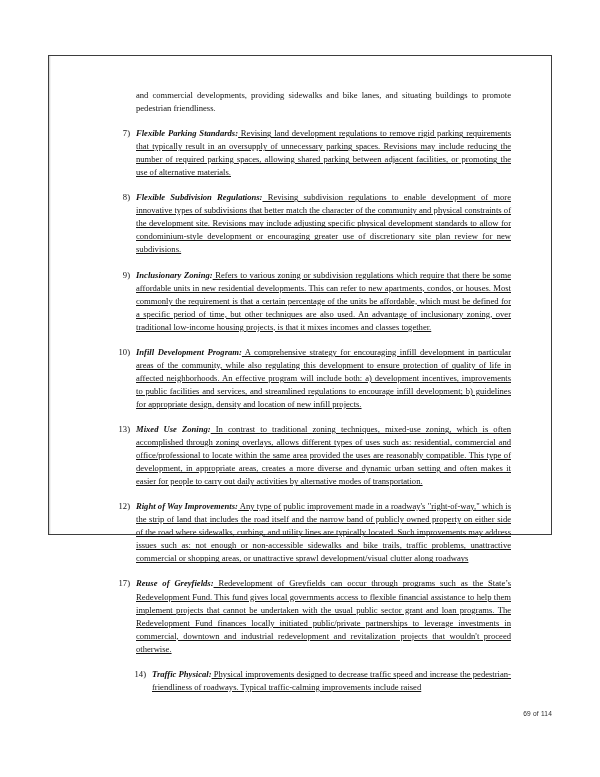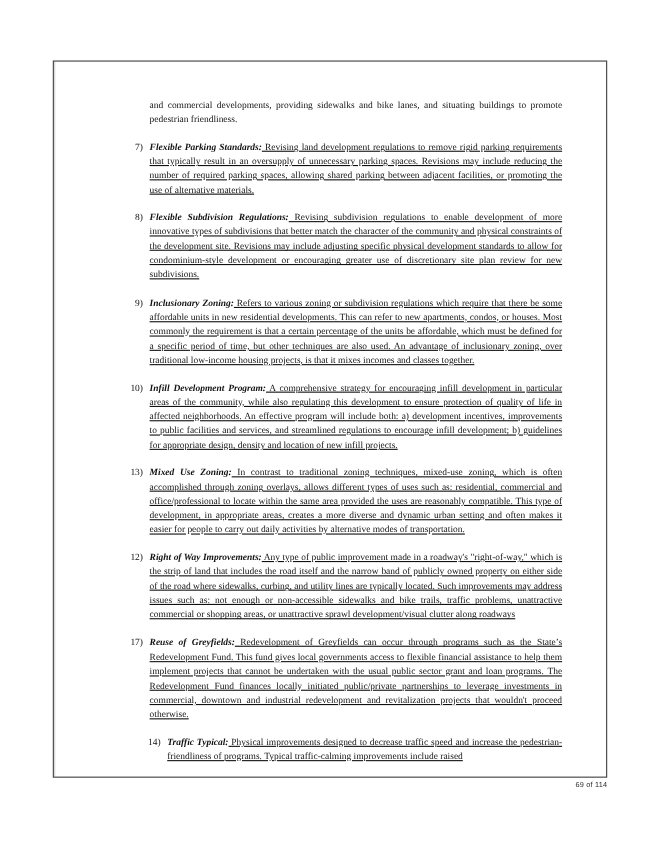--- a/index.html
+++ b/index.html
@@ -15,21 +15,21 @@
     font-family: "Liberation Serif", "DejaVu Serif", serif;
     color: #111111;
   }
 
   
   .page-sheet {
     position: absolute;
     left: 48px;
     top: 55px;
     width: 504px;
-    height: 652px;
+    height: 480px;
     box-sizing: border-box;
     border: 1px solid #3d3d3d;
     background: #ffffff;
   }
 
   
   .page-sheet::before {
     content: "";
     position: absolute;
     left: 0; top: 0;
@@ -149,20 +149,20 @@
         <span class="item-title">Right of Way Improvements:</span><span class="item-body"> Any type of public improvement made in a roadway's "right-of-way," which is the strip of land that includes the road itself and the narrow band of publicly owned property on either side of the road where sidewalks, curbing, and utility lines are typically located. Such improvements may address issues such as: not enough or non-accessible sidewalks and bike trails, traffic problems, unattractive commercial or shopping areas, or unattractive sprawl development/visual clutter along roadways</span>
       </li>
 
       <li class="list-item body-text">
         <span class="item-marker">17)</span>
         <span class="item-title">Reuse of Greyfields:</span><span class="item-body"> Redevelopment of Greyfields can occur through programs such as the State’s Redevelopment Fund.  This fund gives local governments access to flexible financial assistance to help them implement projects that cannot be undertaken with the usual public sector grant and loan programs. The Redevelopment Fund finances locally initiated public/private partnerships to leverage investments in commercial, downtown and industrial redevelopment and revitalization projects that wouldn't proceed otherwise.</span>
       </li>
 
       <li class="list-item body-text">
         <span class="item-marker">14)</span>
-        <span class="item-title">Traffic Typical:</span><span class="item-body"> Physical improvements designed to decrease traffic speed and increase the pedestrian-friendliness of programs. Typical traffic-calming improvements include raised</span>
+        <span class="item-title">Traffic Physical:</span><span class="item-body"> Physical improvements designed to decrease traffic speed and increase the pedestrian-friendliness of roadways. Typical traffic-calming improvements include raised</span>
       </li>
 
     </ol>
   </div>
 </div>
 
 <div class="footer">69 of 114</div>
 
 </body></html>

